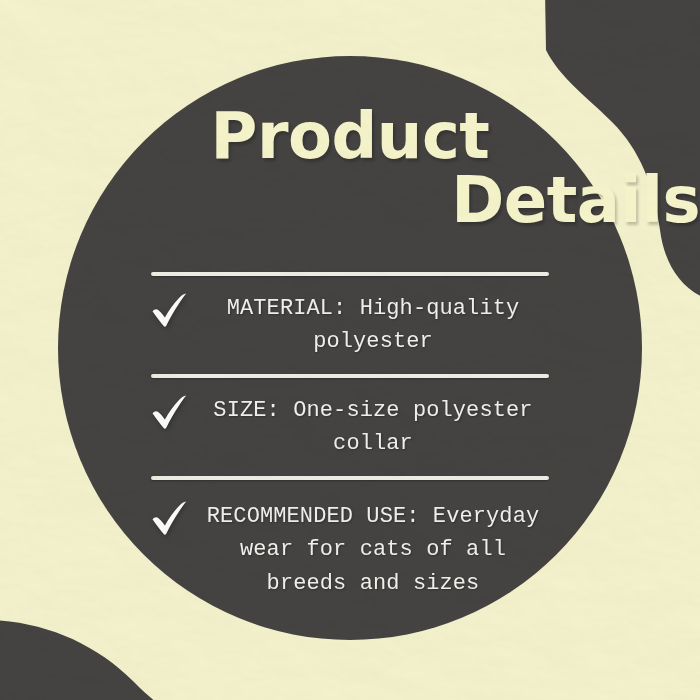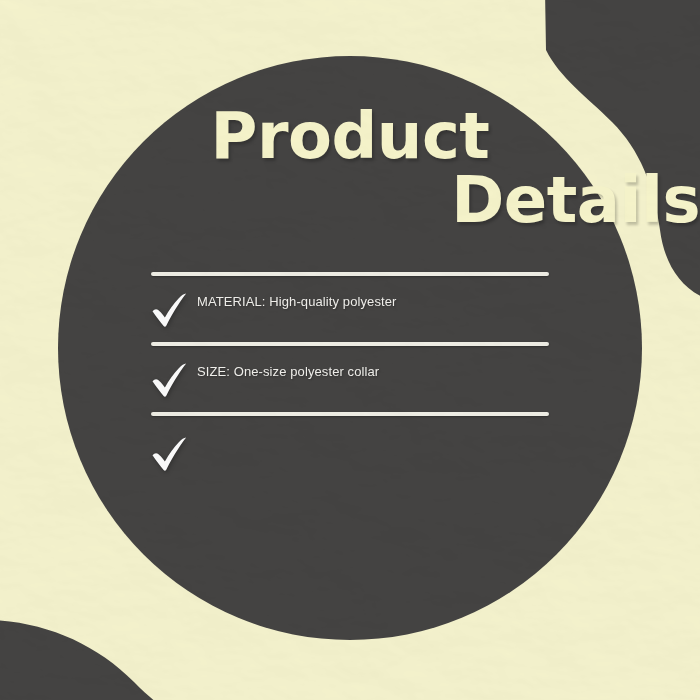--- a/index.html
+++ b/index.html
@@ -106,26 +106,27 @@
   .check-icon svg {
     display: block;
     width: 38px;
     height: 34px;
     filter: drop-shadow(1px 2px 2px rgba(0,0,0,.28));
   }
 
   .item-text {
     flex: 1 1 auto;
     color: #f4f3ef;
-    font-family: Liberation Sans, sans-serif;
-    font-size: 13px;
+    font-family: Liberation Mono, monospace;
+    font-size: 22px;
     font-weight: 400;
     line-height: 1.52;
     letter-spacing: .1px;
     text-shadow: 1px 1px 2px rgba(0,0,0,.28);
+    text-align: center;
   }
 </style>
 </head>
 <body>
 
 <div id="poster">
 
   <div class="bg-layer">
     <svg viewBox="0 0 700 700" xmlns="http://www.w3.org/2000/svg" aria-hidden="true">
       <rect x="0" y="0" width="700" height="700" fill="#f7f5cf"></rect>
@@ -188,20 +189,21 @@
 
       <div class="item item-3">
         <span class="check-icon">
           <svg viewBox="0 0 38 34" xmlns="http://www.w3.org/2000/svg" aria-hidden="true">
             <path fill="#ffffff" d="M1.5 18.2 C3.4 16.1 5.2 15.6 6.9 16.8 C8.6 18.0 11.0 20.6 13.9 24.6
                      C18.4 16.4 23.0 10.0 27.8 5.2 C30.6 2.4 33.0 0.9 35.2 0.6
                      C33.2 3.0 30.6 6.6 27.4 11.4 C23.0 18.0 19.0 25.0 15.4 32.4
                      C14.6 34.0 13.6 34.3 12.6 33.1 C9.2 28.9 5.5 23.9 1.5 18.2 Z"></path>
           </svg>
         </span>
+        <span class="item-text">RECOMMENDED USE:  Everyday wear for cats of all breeds and sizes</span>
       </div>
 
     </div>
   </div>
 
   <svg class="paper-texture" viewBox="0 0 700 700" xmlns="http://www.w3.org/2000/svg" aria-hidden="true" preserveAspectRatio="none">
     <defs>
       <filter id="crumple" x="0" y="0" width="100%" height="100%">
         <feTurbulence type="fractalNoise" baseFrequency="0.012 0.02" numOctaves="4" seed="7" result="noise"></feTurbulence>
         <feDiffuseLighting in="noise" lighting-color="#ffffff" surfaceScale="1.6" result="light">

